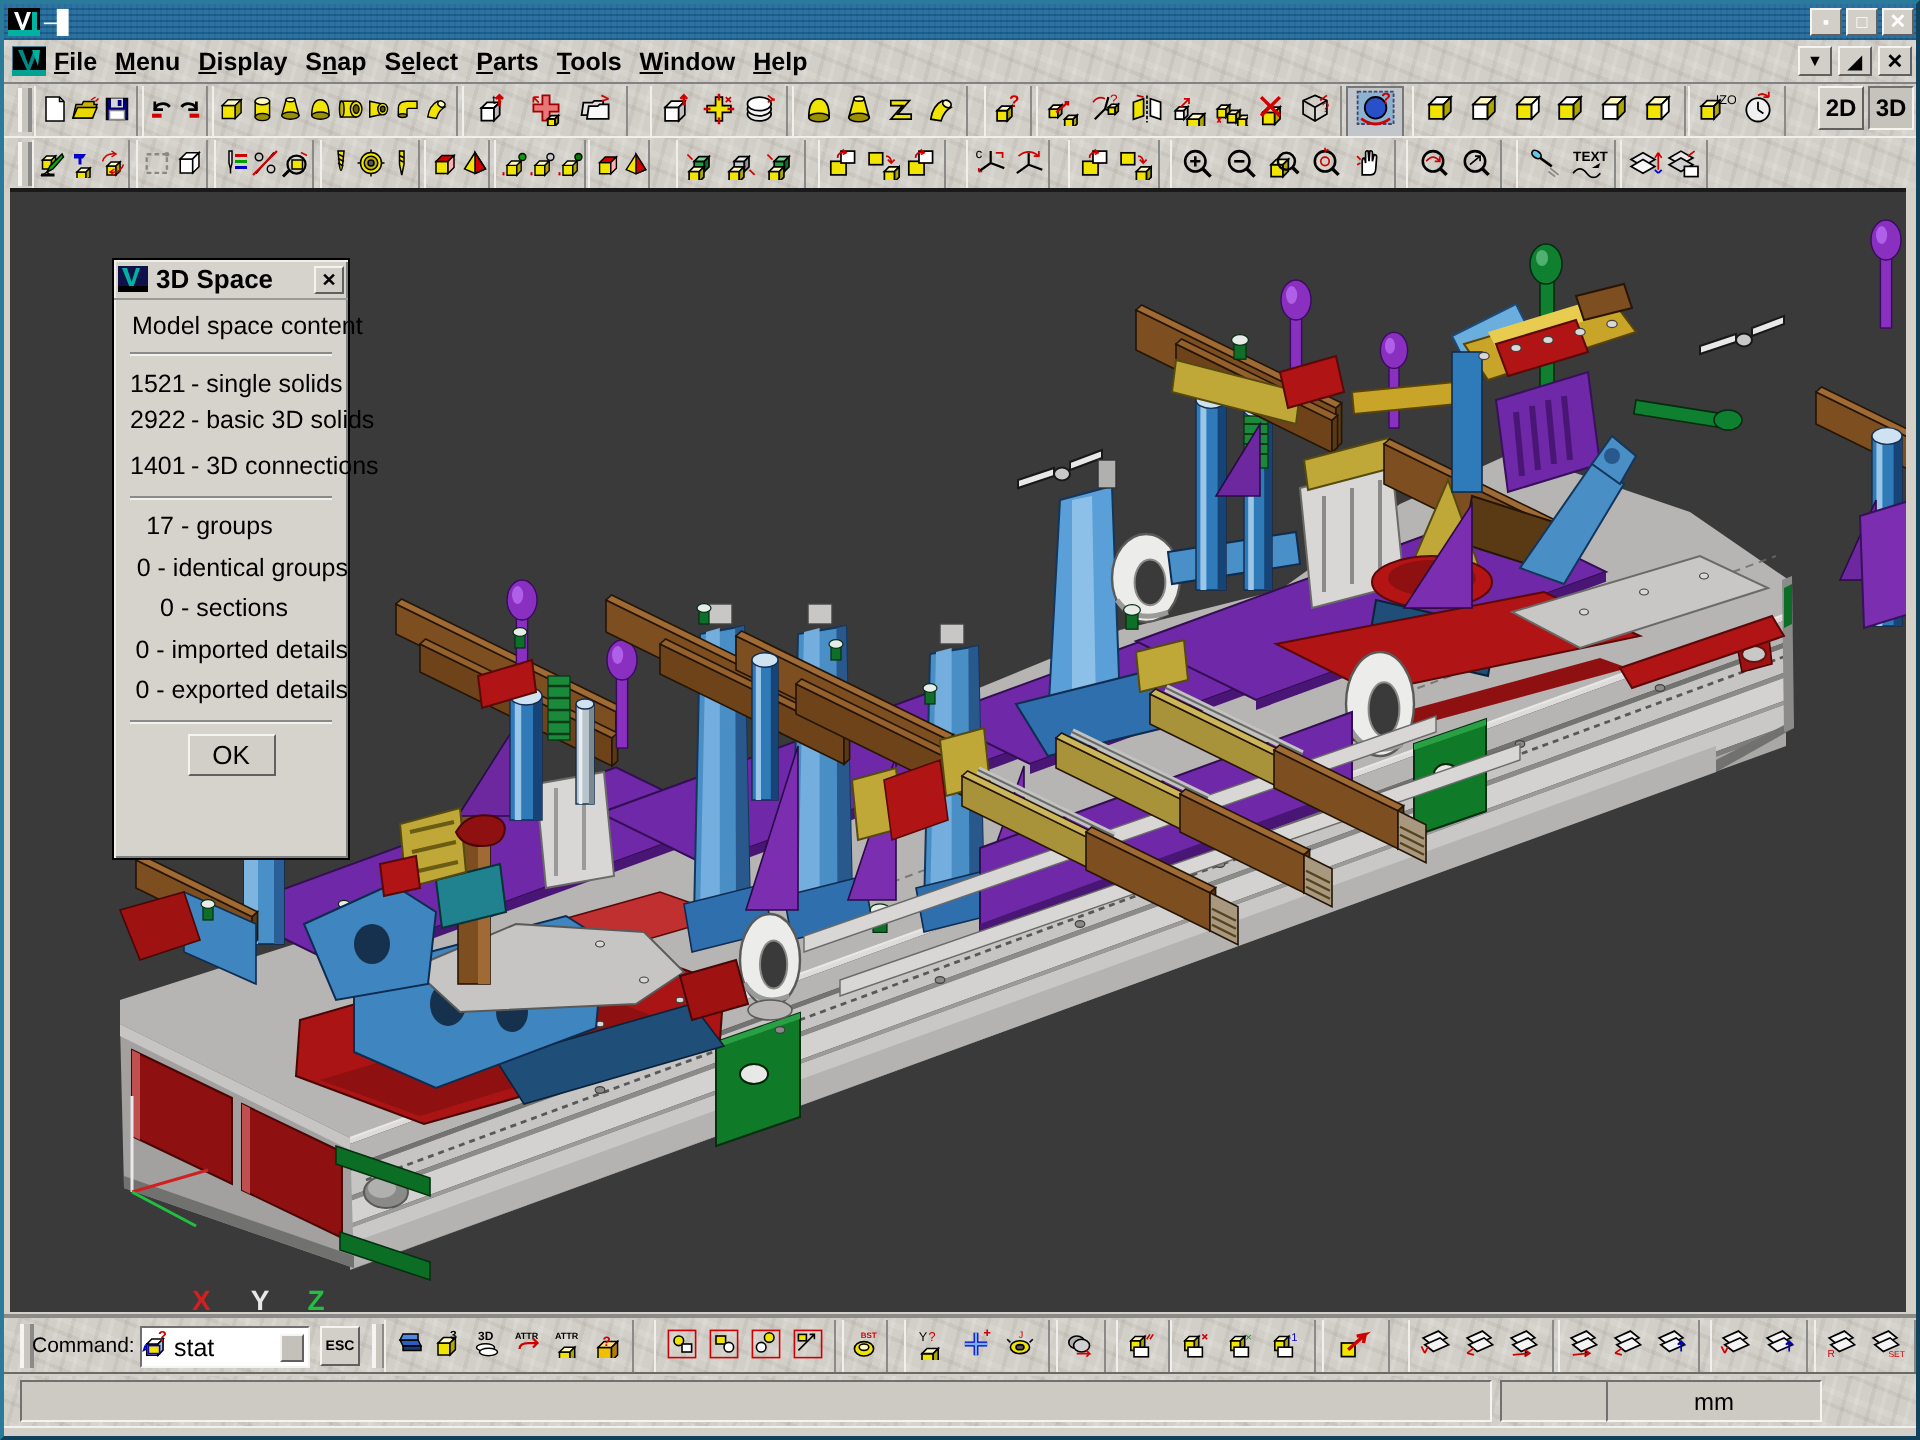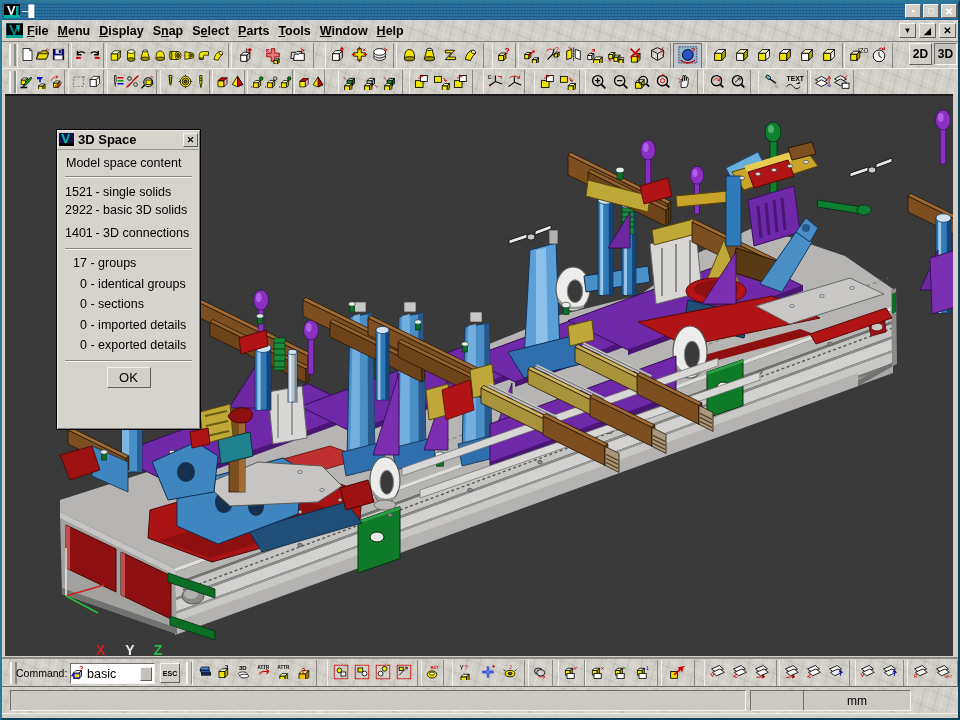--- a/index.html
+++ b/index.html
@@ -11,21 +11,21 @@
  repeating-linear-gradient(90deg, rgba(0,0,30,0.08) 0 1px, rgba(0,0,0,0) 1px 3px),#1f6a9c;color:#fff;font-weight:bold;font-size:13px;display:flex;align-items:center}
 .menubar{position:absolute;left:2px;top:20px;width:956px;height:22px;display:flex;align-items:center;font-size:12.5px;font-weight:bold;color:#000;border-bottom:1px solid #828282}
 .menubar span{margin:0 4.5px}
 u{text-decoration:underline}
 .tbrow{position:absolute;left:2px;width:956px;height:26px;display:flex;align-items:center}
 .tb{display:flex;align-items:center;justify-content:center}
 .tgrp{display:flex;align-items:center;height:26px;padding:0 2px;border-left:1px solid #f0efec;border-right:1px solid #8a8a88}
 .grip{width:7px;height:22px;margin:0 2px;border-left:2px solid #f5f4f1;border-right:2px solid #8a8a88;background:#c8c5be}
 .btn{border-top:1px solid #f5f4f1;border-left:1px solid #f5f4f1;border-right:1px solid #606060;border-bottom:1px solid #606060;background:#d2cfc8;display:flex;align-items:center;justify-content:center}
 .sunk{border:1px solid;border-color:#707070 #f5f4f1 #f5f4f1 #707070}
-.dlg{position:absolute;left:56px;top:129px;width:145px;height:301px;background:#d6d3cc;border:1px solid #000;box-shadow:inset 1px 1px 0 #f0efe8, inset -1px -1px 0 #808080;font-size:12.5px;color:#000;white-space:nowrap}
+.dlg{position:absolute;left:56px;top:129px;width:119px;height:301px;background:#d6d3cc;border:1px solid #000;box-shadow:inset 1px 1px 0 #f0efe8, inset -1px -1px 0 #808080;font-size:12.5px;color:#000;white-space:nowrap}
 .dlg .line{height:2px;border-top:1px solid #8a8a88;border-bottom:1px solid #f2f1ee;margin:0 8px}
 </style></head>
 <body>
 <div style="position:absolute;inset:0;border:2px solid #2a7a9a;border-bottom-color:#11425c;border-right-color:#11425c"></div>
 <div class="titlebar">
 <div style="margin-left:2px;display:flex">
       <svg width="17" height="15" viewBox="0 0 17 15">
         <rect x="0" y="0" width="16" height="14" fill="#000"></rect>
         <rect x="0" y="11" width="16" height="3" fill="#00b2a0"></rect>
         <path d="M3 2 L6.5 11 L8 11 L11.5 2 L9.5 2 L7.3 8.5 L5 2 Z" fill="#fff"></path>
@@ -1116,21 +1116,21 @@
 <span style="position:absolute;left:14px;top:8px;font-size:10.5px">Command:</span>
 <div class="sunk" style="position:absolute;left:68px;top:4px;width:85px;height:21px;background:#fff;display:flex;align-items:center;font-size:12.5px">
 <div style="zoom:0.8"><svg width="20" height="20" viewBox="0 0 20 20">
           <polygon points="3,10 10,10 10,17 3,17" fill="#fff" stroke="#000" stroke-width="1"></polygon>
           <polygon points="3,10 6.15,6.85 13.15,6.85 10,10" fill="#fff" stroke="#000" stroke-width="1"></polygon>
           <polygon points="10,10 13.15,6.85 13.15,13.85 10,17" fill="#b0c0e0" stroke="#000" stroke-width="1"></polygon>
           <path d="M3 10 l-2 4 m2 -1 l-2 1 l1 -3" stroke="#0000c8" fill="none"></path>
           <rect x="4" y="11" width="7" height="5" fill="#f0e400" stroke="#0000c8"></rect>
           <text x="10" y="8" font-size="9" font-weight="bold" fill="#d00000">?</text>
         </svg></div>
-<span>basic</span>
+<span>stat</span>
       <div class="btn" style="margin-left:auto;width:12px;height:14px;margin-right:2px;background:#c4c1ba"></div>
     </div>
 <div class="btn" style="position:absolute;left:158px;top:4px;width:20px;height:20px">
       <span style="font:bold 7px 'Liberation Sans',sans-serif">ESC</span>
     </div>
 <div class="grip" style="position:absolute;left:182px;top:3px"></div>
 <div class="tgrp" style="position:absolute;left:190px;width:125px;top:1px;">
       <div class="tb" style="flex:1 1 0;height:26px">
         <div style="zoom:0.75"><svg width="22" height="20" viewBox="0 0 22 20">
             <polygon points="4,8 16,8 18,12 6,12" fill="#2860c0" stroke="#000"></polygon>

